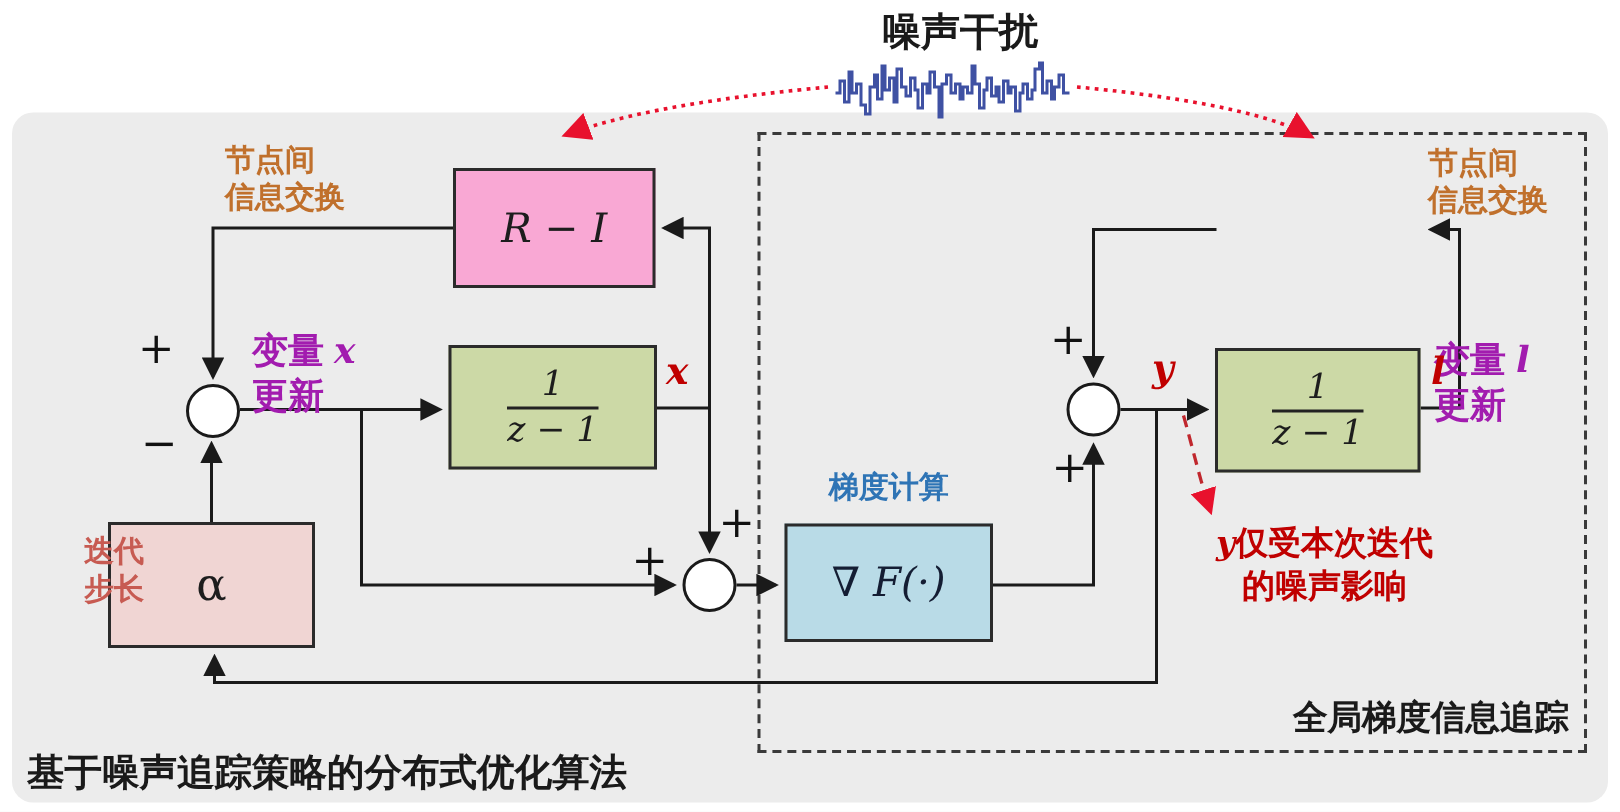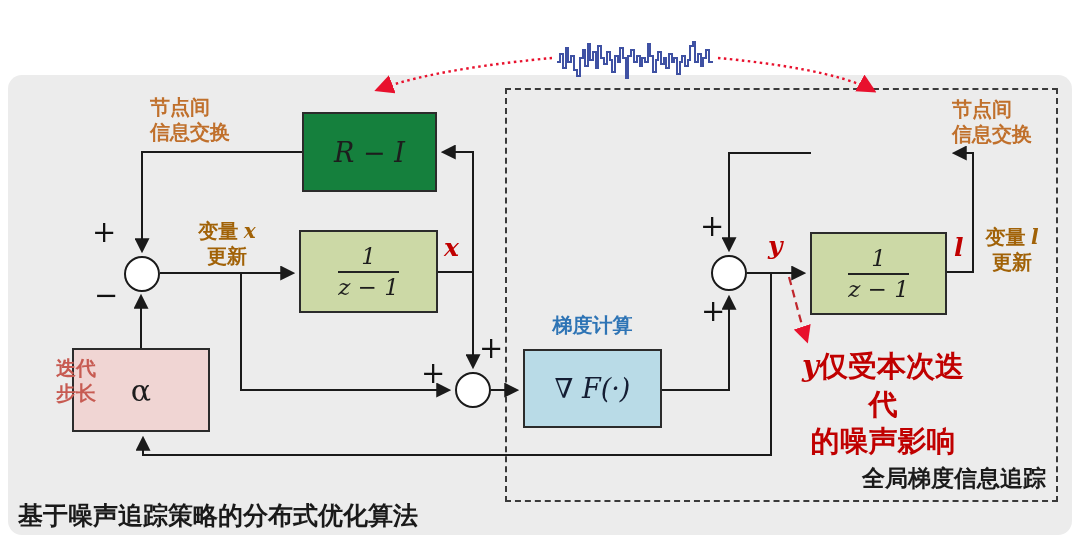--- a/index.html
+++ b/index.html
@@ -17,40 +17,40 @@
     left:505px; top:88px; width:549px; height:410px;
     border:2px dashed #3a3a3a;
   }
   svg.wires { left:0; top:0; width:1080px; height:541px; }
 
   .block {
     display:flex; align-items:center; justify-content:center;
     border:2px solid #2b2b2b; box-sizing:border-box;
     font-family:"DejaVu Serif", serif; color:#1d1d1d;
   }
-  .b-exch { background:#15803d; font-style:italic; font-size:27px; }
+  .b-exch { background:#f9a8d4; font-style:italic; font-size:27px; }
   .b-int  { background:#ccd9a6; }
   .b-alpha{ background:#f0d5d3; font-size:30px; }
   .b-grad { background:#b9dbe7; font-style:italic; font-size:27px; color:#141d33; }
 
   .frac { text-align:center; font-family:"DejaVu Serif", serif; font-style:italic; line-height:1.05; }
   .frac .num { display:block; font-size:23px; border-bottom:2px solid #222; padding:0 14px 2px 14px; }
   .frac .den { display:block; font-size:23px; padding-top:2px; }
 
   .sumcircle {
     width:36px; height:36px; border-radius:50%;
     background:#ffffff; border:2px solid #1a1a1a; box-sizing:border-box;
   }
 
   .cjk { font-weight:bold; line-height:1.25; }
   .lab-orange { color:#c0702c; font-size:20px; text-align:left; }
-  .lab-green  { color:#a16207; font-size:20px; text-align:center; }
+  .lab-green  { color:#a21caf; font-size:24px; text-align:left; }
   .lab-pink   { color:#c75b52; font-size:20px; text-align:center;margin-left:40px; }
   .lab-blue   { color:#2e74b5; font-size:20px; text-align:center; }
-  .lab-red    { color:#c00000; font-size:29px; text-align:center; line-height:1.3; }
+  .lab-red    { color:#c00000; font-size:22px; text-align:center; line-height:1.3; }
   .title-black{ color:#1a1a1a; font-size:26px; text-align:center; }
   .cap-black  { color:#1a1a1a; font-size:24px; }
 
   .sym { font-family:"DejaVu Serif", serif; font-style:italic; font-weight:bold; }
   .signal { font-family:"DejaVu Serif", serif; font-style:italic; font-weight:bold;
             color:#c00000; font-size:25px; }
   .sign { font-family:"DejaVu Serif", serif; color:#111; font-size:29px; line-height:1; }
 </style>
 </head>
 <body>
@@ -90,20 +90,21 @@
     <g stroke="#e8112d" fill="none">
       <path stroke-width="2.4" stroke-dasharray="2.5 3.5" d="M552 58 C 500 63 425 72 377 90" marker-end="url(#ar)"></path>
       <path stroke-width="2.4" stroke-dasharray="2.5 3.5" d="M718 58 C 772 63 842 73 874 91" marker-end="url(#ar)"></path>
     </g>
 
     <path stroke="#c0272d" stroke-width="2.2" stroke-dasharray="8 5" fill="none" d="M789 277 C 796 302 800 320 807 341" marker-end="url(#ar)"></path>
 
     <path stroke="#3f51a3" stroke-width="2" fill="none" d="M557 62 L560 62 L560 54 L563 54 L563 68 L566 68 L566 48 L568 48 L568 62 L571 62 L571 56 L574 56 L574 70 L577 70 L577 76 L580 76 L580 58 L583 58 L583 50 L585 50 L585 66 L588 66 L588 44 L590 44 L590 60 L593 60 L593 52 L596 52 L596 68 L598 68 L598 46 L601 46 L601 58 L604 58 L604 64 L607 64 L607 52 L610 52 L610 60 L612 60 L612 72 L615 72 L615 56 L618 56 L618 62 L620 62 L620 48 L623 48 L623 58 L626 58 L626 78 L628 78 L628 56 L631 56 L631 50 L634 50 L634 62 L637 62 L637 56 L640 56 L640 66 L642 66 L642 58 L645 58 L645 62 L648 62 L648 44 L650 44 L650 56 L653 56 L653 72 L656 72 L656 60 L658 60 L658 52 L661 52 L661 64 L664 64 L664 58 L666 58 L666 68 L669 68 L669 54 L672 54 L672 62 L674 62 L674 58 L677 58 L677 74 L680 74 L680 62 L682 62 L682 56 L685 56 L685 66 L688 66 L688 60 L690 60 L690 46 L693 46 L693 42 L695 42 L695 62 L698 62 L698 54 L701 54 L701 66 L703 66 L703 58 L706 58 L706 50 L709 50 L709 62 L713 62"></path>
   </svg>
 
+  <div class="abs cjk title-black" style="left:540px; top:5px; width:200px;">噪声干扰</div>
 
   <div class="abs block b-exch" style="left:302px; top:112px; width:135px; height:80px;">
     <span>R − I</span>
   </div>
 
 
   <div class="abs block b-int" style="left:299px; top:230px; width:139px; height:83px;">
     <span class="frac">
       <span class="num">1</span>
       <span class="den">z − 1</span>

